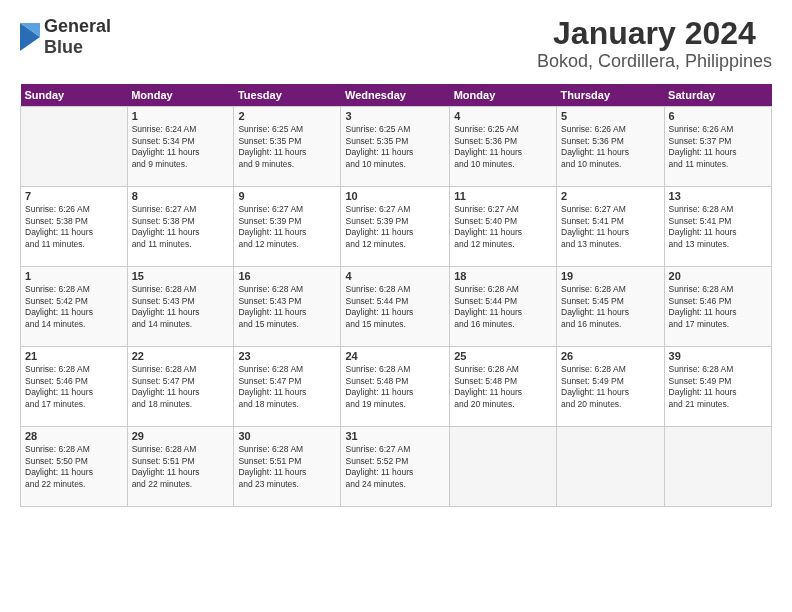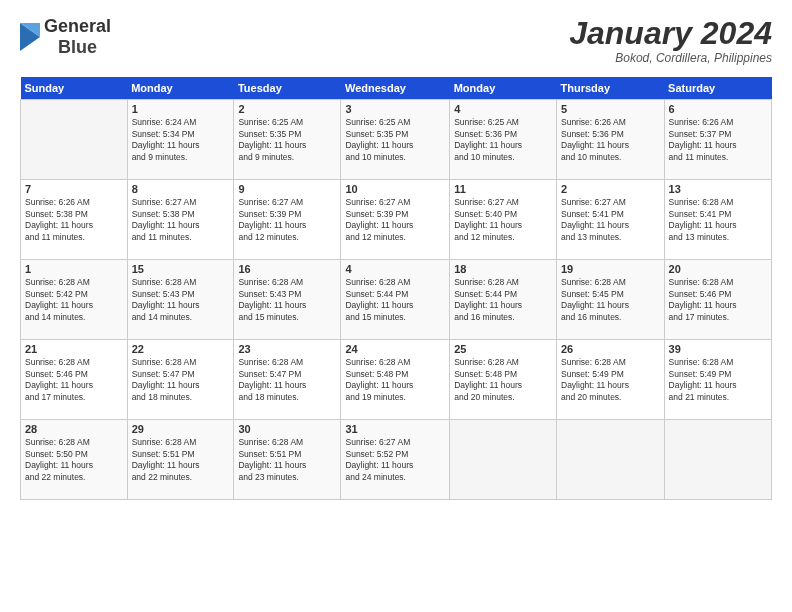--- a/index.html
+++ b/index.html
@@ -23,50 +23,48 @@
     }
     .logo {
       display: flex;
       align-items: center;
     }
     .logo-text {
       display: flex;
       flex-direction: column;
       font-size: 18px;
       font-weight: bold;
-      align-items: center;
     }
     .logo-general { color: #333; }
     .logo-blue { color: #404040; }
     .logo-icon {
       width: 20px;
       height: 28px;
       margin-right: 4px;
     }
     .title-block {
-      text-align: right;
-      font-style: italic;
+      text-align: center;
     }
     .month-title {
       font-size: 32px;
       font-weight: bold;
       color: #333;
       line-height: 1.1;
     }
     .location {
-      font-size: 12px;
+      font-size: 18px;
       color: #555;
     }
     .calendar {
       width: 100%;
       border-collapse: collapse;
       font-size: 9px;
     }
     .calendar th {
-      background-color: #1d4ed8;
+      background-color: #701a75;
       color: #fff;
       padding: 5px 4px;
       text-align: left;
       font-size: 11px;
       font-weight: bold;
     }
     .calendar td {
       border: 1px solid #ccc;
       vertical-align: top;
       padding: 3px 4px;

